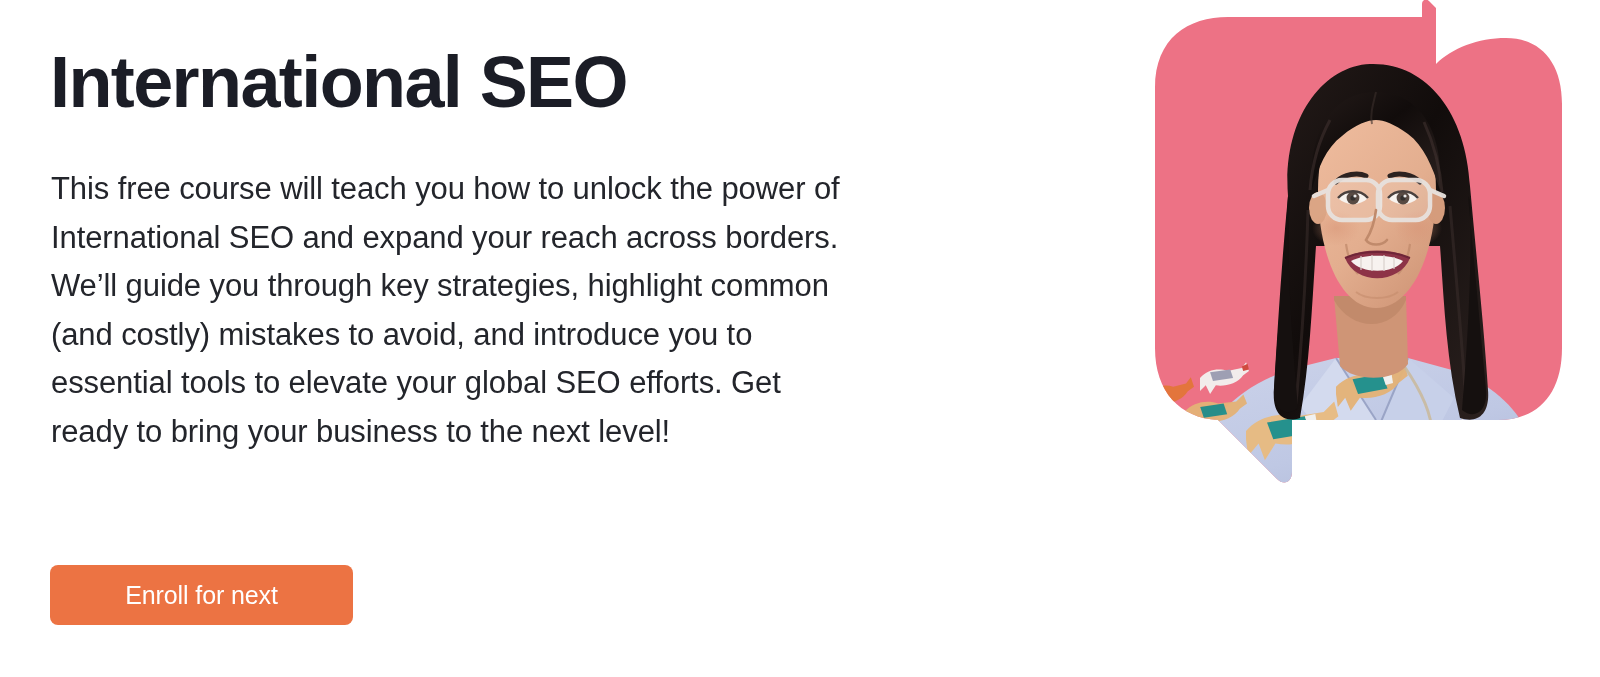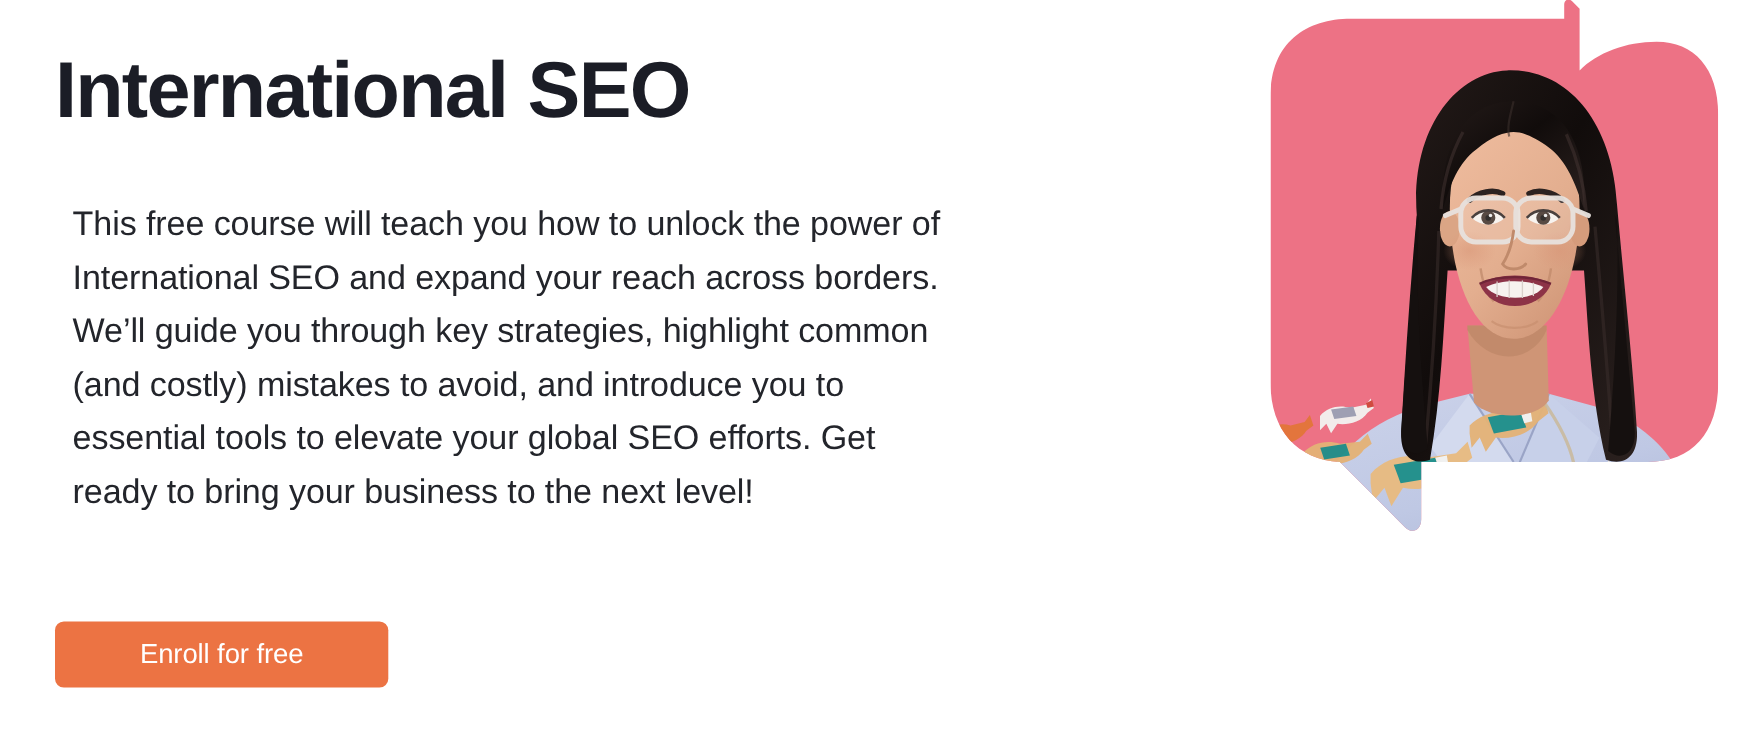--- a/index.html
+++ b/index.html
@@ -41,21 +41,21 @@
     font-weight: 700;
     letter-spacing: -1.6px;
     color: #1b1d26;
     white-space: nowrap;
   }
 
   .hero-desc {
     position: absolute;
     left: 0;
     top: 164px;
-    margin: 16px;
+    margin: 1px;
     width: 810px;
     font-size: 31px;
     line-height: 48.5px;
     font-weight: 400;
     letter-spacing: -0.1px;
     color: #23252b;
   }
 
   .hero-cta {
     position: absolute;
@@ -106,21 +106,21 @@
 <body>
 
 <div class="hero">
 
   <div class="hero-copy">
 
     <h1 class="hero-title">International SEO</h1>
 
     <p class="hero-desc">This free course will teach you how to unlock the power of International SEO and expand your reach across borders. We’ll guide you through key strategies, highlight common (and costly) mistakes to avoid, and introduce you to essential tools to elevate your global SEO efforts. Get ready to bring your business to the next level!</p>
 
-    <button class="hero-cta">Enroll for free</button>
+    <button class="hero-cta">Enroll for next</button>
   </div>
 
   <div class="hero-media">
     <div class="blob-wrap">
       <svg class="blob-svg" viewBox="0 0 440 520" xmlns="http://www.w3.org/2000/svg">
         <defs>
 
           <clipPath id="blobClip">
             <path d="M 15 85
                      Q 15 17 83 17

